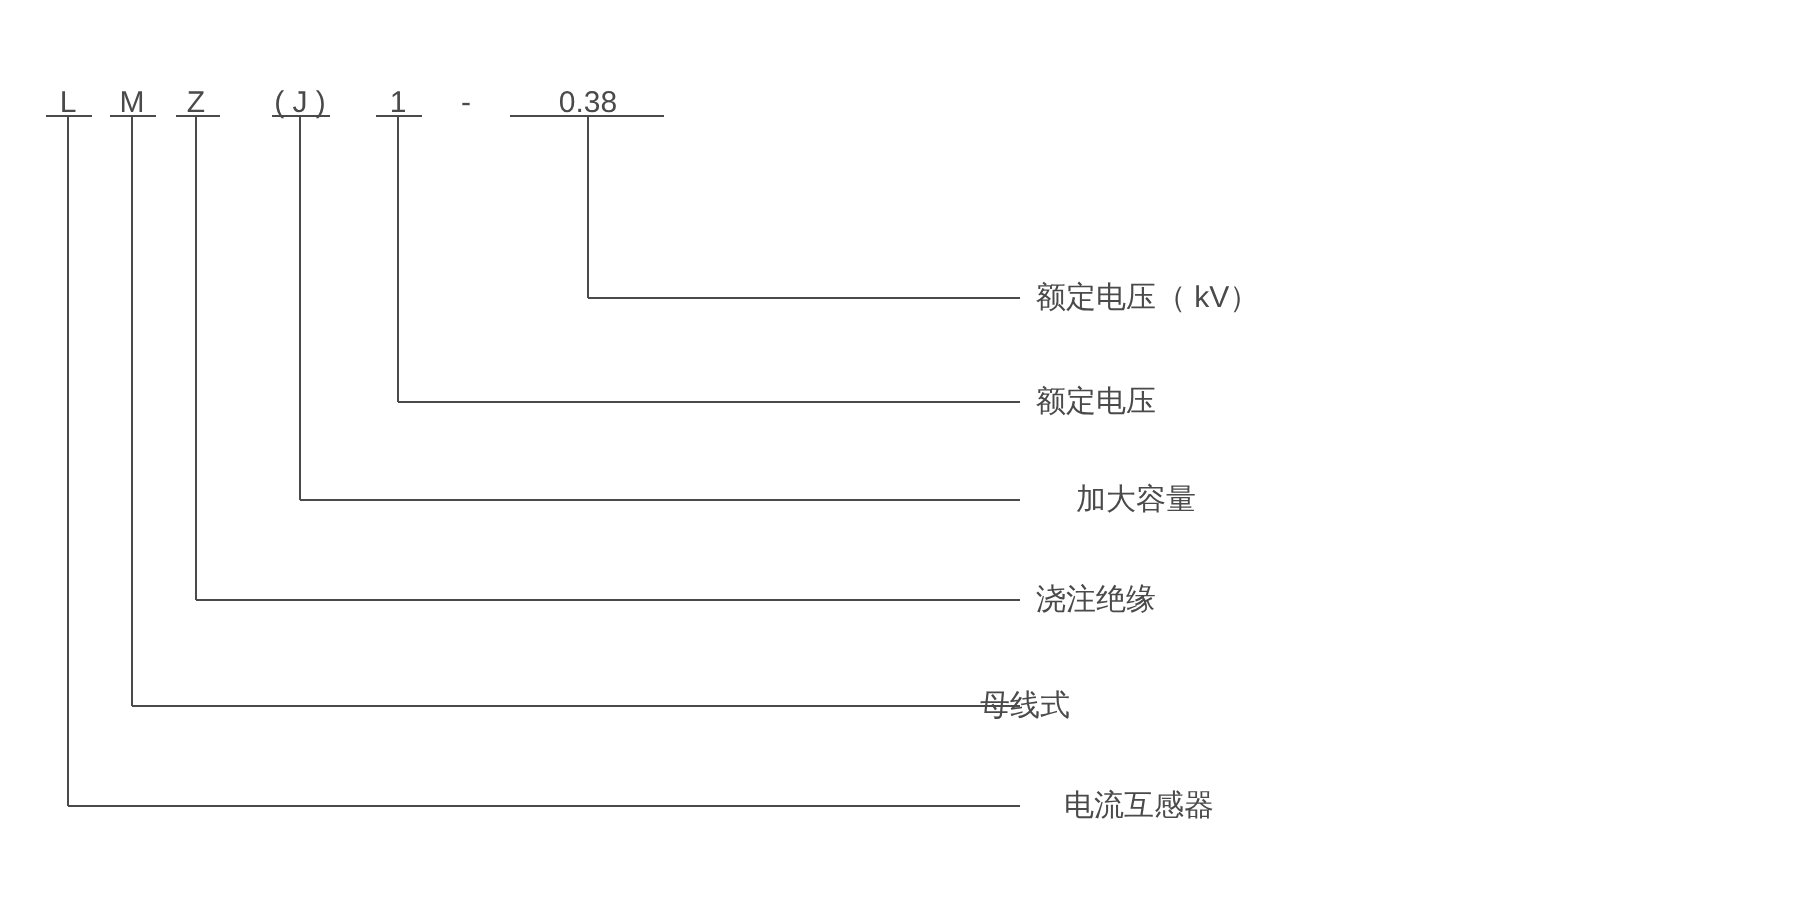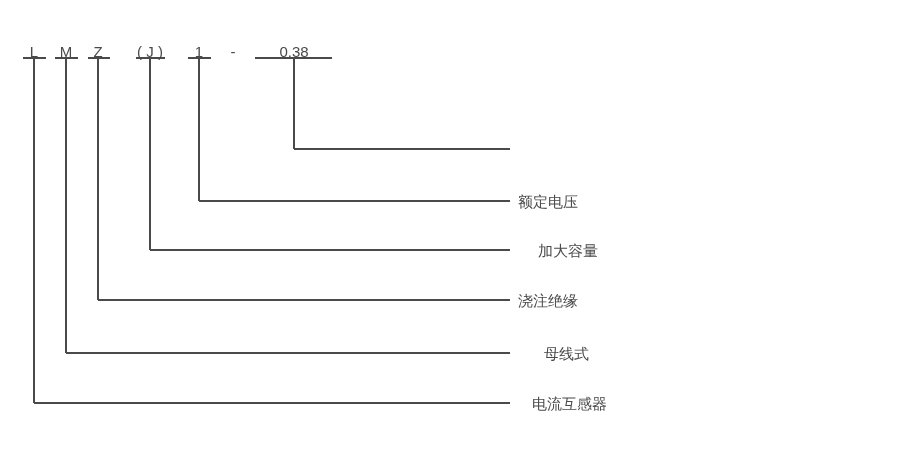--- a/index.html
+++ b/index.html
@@ -91,20 +91,21 @@
       <span class="code-token" style="left: 34px; top: 44px;">L</span>
       <span class="code-token" style="left: 66px; top: 44px;">M</span>
       <span class="code-token" style="left: 98px; top: 44px;">Z</span>
       <span class="code-token" style="left: 150px; top: 44px;">( J )</span>
       <span class="code-token" style="left: 199px; top: 44px;">1</span>
       <span class="code-token" style="left: 233px; top: 44px;">-</span>
       <span class="code-token" style="left: 294px; top: 44px;">0.38</span>
     </div>
 
   <div class="label-layer" id="label-layer">
+      <span class="leader-label" style="left: 518px; top: 149px;">额定电压（ kV）</span>
       <span class="leader-label" style="left: 518px; top: 201px;">额定电压</span>
       <span class="leader-label" style="left: 538px; top: 250px;">加大容量</span>
       <span class="leader-label" style="left: 518px; top: 300px; text-align: center;">浇注绝缘</span>
-      <span class="leader-label" style="left: 544px; top: 353px;">母线式</span>
+      <span class="leader-label" style="left: 490px; top: 353px;">母线式</span>
       <span class="leader-label" style="left: 532px; top: 403px;">电流互感器</span>
     </div>
 
 </div>
 
 </body></html>

